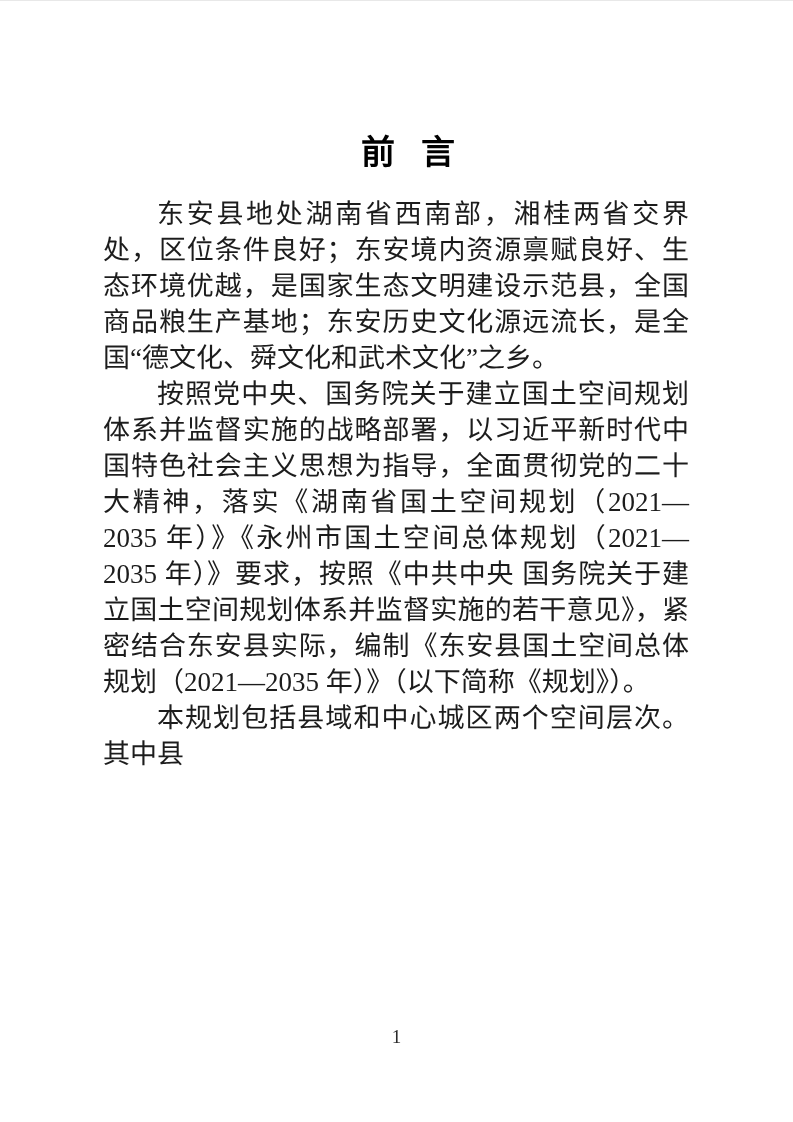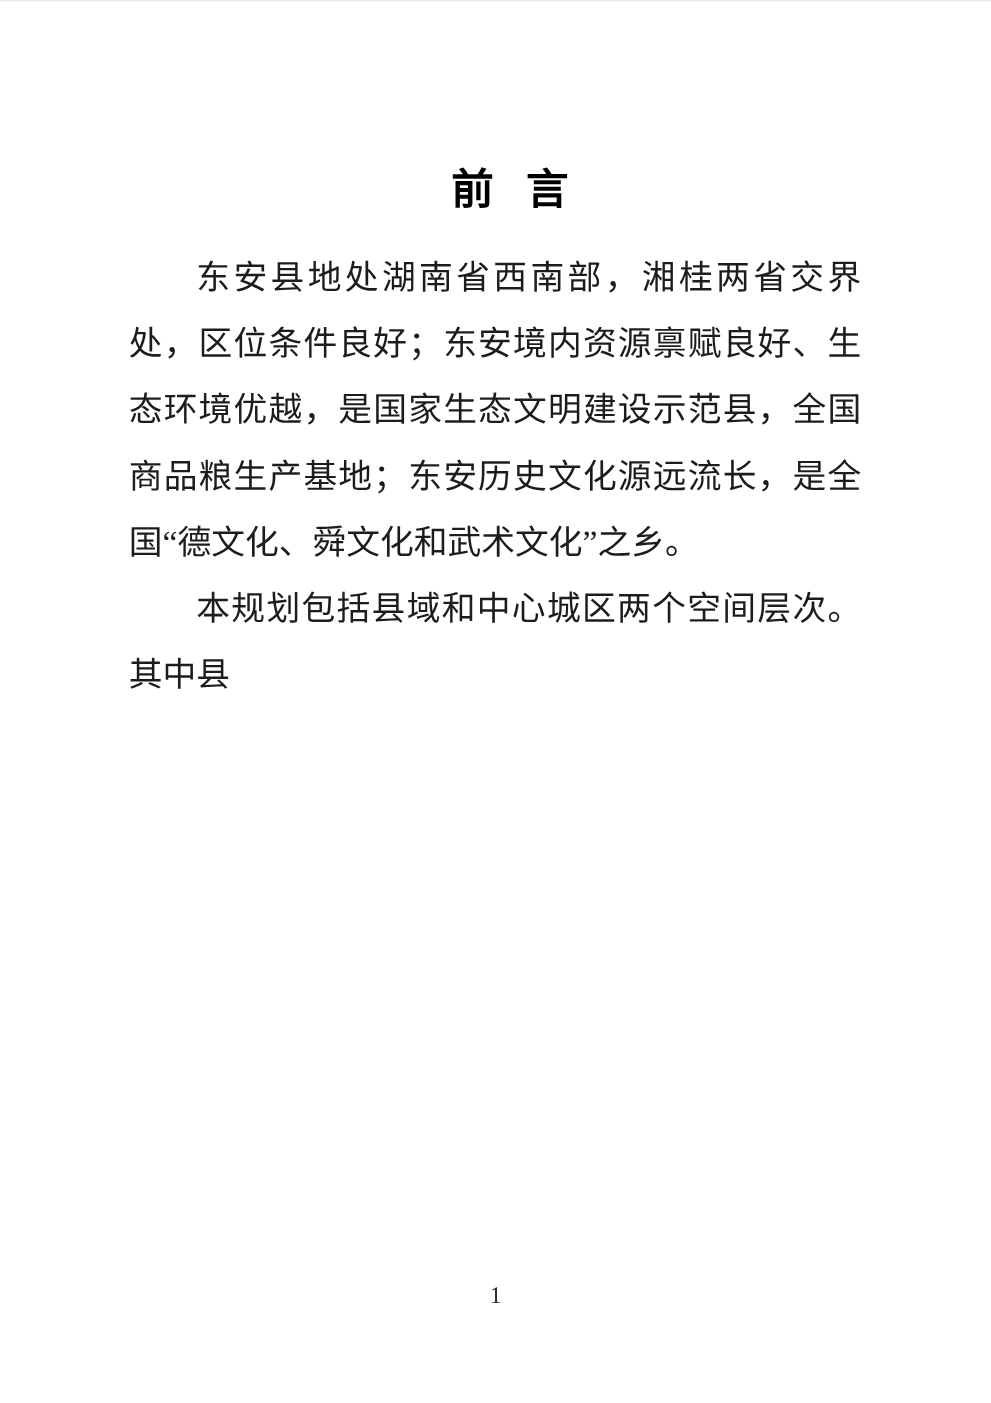--- a/index.html
+++ b/index.html
@@ -31,21 +31,21 @@
     word-spacing: 0.45em;
     letter-spacing: 1px;
   }
   .doc-body {
     position: absolute;
     top: 195px;
     left: 103px;
     width: 586px;
     color: #1c1c1c;
     font-size: 27px;
-    line-height: 53px;
+    line-height: 36px;
     text-align: justify;
     text-justify: inter-ideograph;
   }
   .para {
     margin: 0;
     padding: 0;
     text-indent: 2em;
   }
   .page-number {
     position: absolute;
@@ -60,18 +60,19 @@
 </style>
 </head>
 <body>
 
 <div class="page">
 
   <h1 class="doc-title">前 言</h1>
 
   <div class="doc-body">
     <p class="para">东安县地处湖南省西南部，湘桂两省交界处，区位条件良好；东安境内资源禀赋良好、生态环境优越，是国家生态文明建设示范县，全国商品粮生产基地；东安历史文化源远流长，是全国“德文化、舜文化和武术文化”之乡。</p>
+    <p class="para">按照党中央、国务院关于建立国土空间规划体系并监督实施的战略部署，以习近平新时代中国特色社会主义思想为指导，全面贯彻党的二十大精神，落实《湖南省国土空间规划（2021—2035 年）》《永州市国土空间总体规划（2021—2035 年）》要求，按照《中共中央 国务院关于建立国土空间规划体系并监督实施的若干意见》，紧密结合东安县实际，编制《东安县国土空间总体规划（2021—2035 年）》（以下简称《规划》）。</p>
     <p class="para">本规划包括县域和中心城区两个空间层次。其中县</p>
   </div>
 
   <div class="page-number">1</div>
 
 </div>
 
 </body></html>

